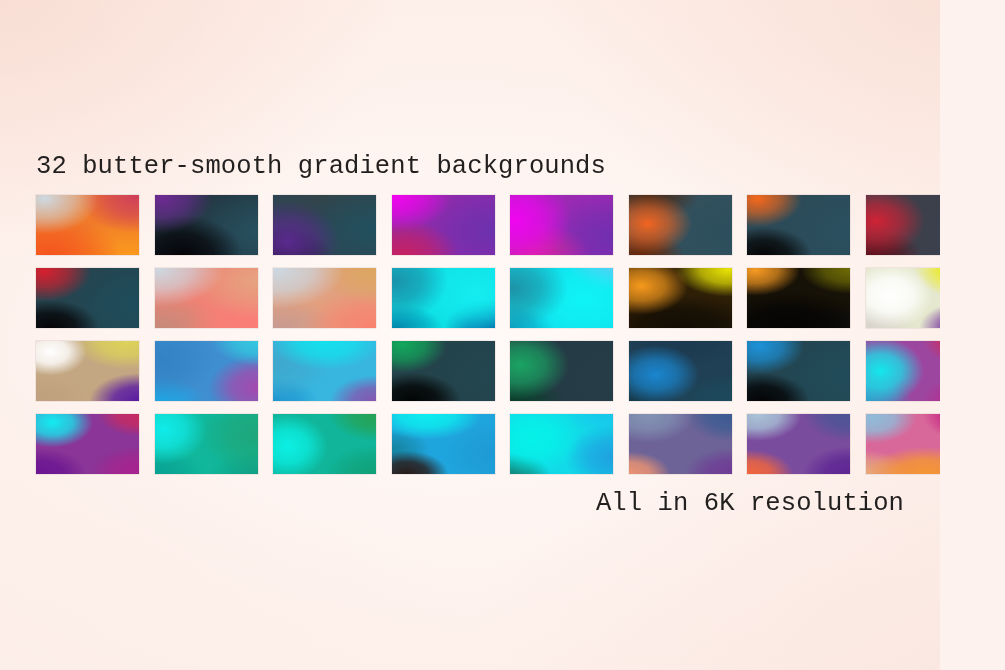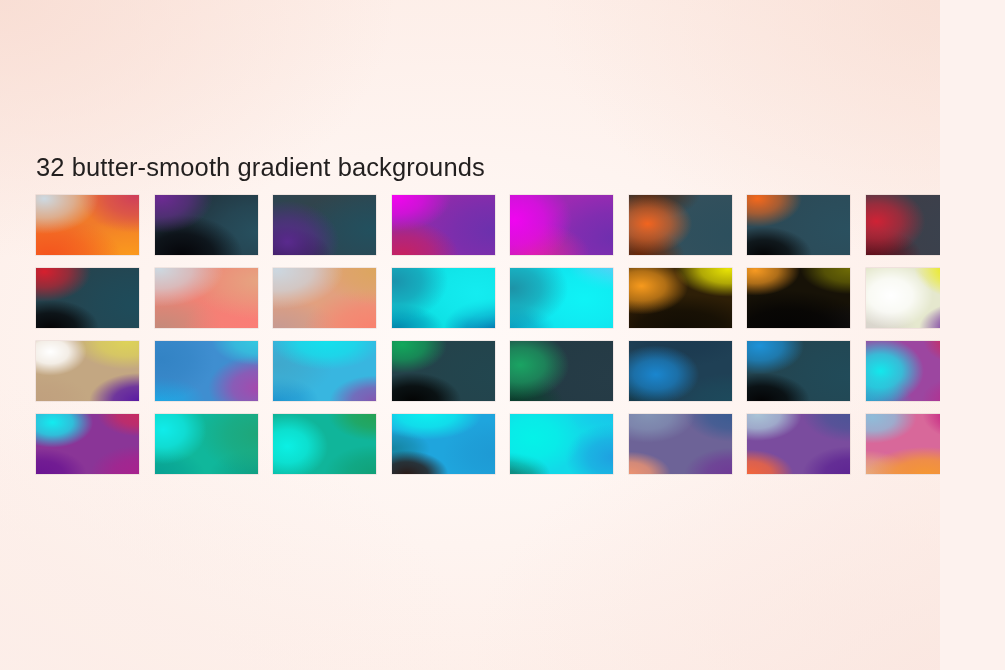--- a/index.html
+++ b/index.html
@@ -16,20 +16,21 @@
   }
 
   #stage {
     position: relative;
     width: 940px;
     height: 670px;
     background-color: #fbe7e0;
     background-image:
       radial-gradient(125% 105% at 48% 52%, #fffaf8 0%, #fef4f0 28%, #fdeee8 52%, #fbe6de 78%, #f9e1d8 100%);
     overflow: hidden;
+    font-family: Liberation Mono, monospace;
   }
 
   
   #stage::before {
     content: "";
     position: absolute;
     inset: 0;
     background:
       radial-gradient(60% 55% at 0% 0%, rgba(248,220,210,0.85) 0%, rgba(248,220,210,0) 70%),
       radial-gradient(60% 55% at 100% 0%, rgba(248,222,212,0.75) 0%, rgba(248,222,212,0) 70%),
@@ -185,14 +186,15 @@
         <div class="layer" style="background-image: radial-gradient(62% 62% at 18% 2%, rgb(131, 146, 180) 0%, rgba(131, 146, 180, 0.72) 38%, rgba(131, 146, 180, 0) 74%), radial-gradient(52% 48% at 0% 100%, rgb(236, 147, 113) 0%, rgba(236, 147, 113, 0.8) 40%, rgba(236, 147, 113, 0) 78%), radial-gradient(58% 58% at 100% 0%, rgb(59, 92, 146) 0%, rgba(59, 92, 146, 0.75) 42%, rgba(59, 92, 146, 0) 80%), radial-gradient(58% 55% at 100% 100%, rgb(111, 58, 150) 0%, rgba(111, 58, 150, 0.72) 42%, rgba(111, 58, 150, 0) 80%);"></div>
       </div>
       <div class="swatch" style="width: 103px; height: 60px; background: rgb(122, 76, 158);">
         <div class="layer" style="background-image: radial-gradient(58% 58% at 10% 2%, rgb(169, 195, 214) 0%, rgba(169, 195, 214, 0.78) 38%, rgba(169, 195, 214, 0) 74%), radial-gradient(55% 52% at 2% 100%, rgb(242, 102, 60) 0%, rgba(242, 102, 60, 0.8) 40%, rgba(242, 102, 60, 0) 78%), radial-gradient(58% 58% at 100% 0%, rgb(76, 84, 150) 0%, rgba(76, 84, 150, 0.75) 42%, rgba(76, 84, 150, 0) 80%), radial-gradient(58% 58% at 100% 100%, rgb(94, 37, 147) 0%, rgba(94, 37, 147, 0.78) 42%, rgba(94, 37, 147, 0) 80%);"></div>
       </div>
       <div class="swatch" style="width: 103px; height: 60px; background: rgb(216, 104, 154);">
         <div class="layer" style="background-image: radial-gradient(58% 58% at 6% 6%, rgb(143, 188, 217) 0%, rgba(143, 188, 217, 0.8) 38%, rgba(143, 188, 217, 0) 74%), radial-gradient(58% 58% at 100% 0%, rgb(196, 25, 126) 0%, rgba(196, 25, 126, 0.82) 40%, rgba(196, 25, 126, 0) 78%), radial-gradient(75% 58% at 58% 100%, rgb(245, 151, 51) 0%, rgba(245, 151, 51, 0.8) 40%, rgba(245, 151, 51, 0) 78%), radial-gradient(50% 46% at 0% 100%, rgb(232, 171, 124) 0%, rgba(232, 171, 124, 0.62) 48%, rgba(232, 171, 124, 0) 86%);"></div>
       </div>
     </div>
 
+  <div class="footnote">All in 6K resolution</div>
 
 </div>
 
 </body></html>

